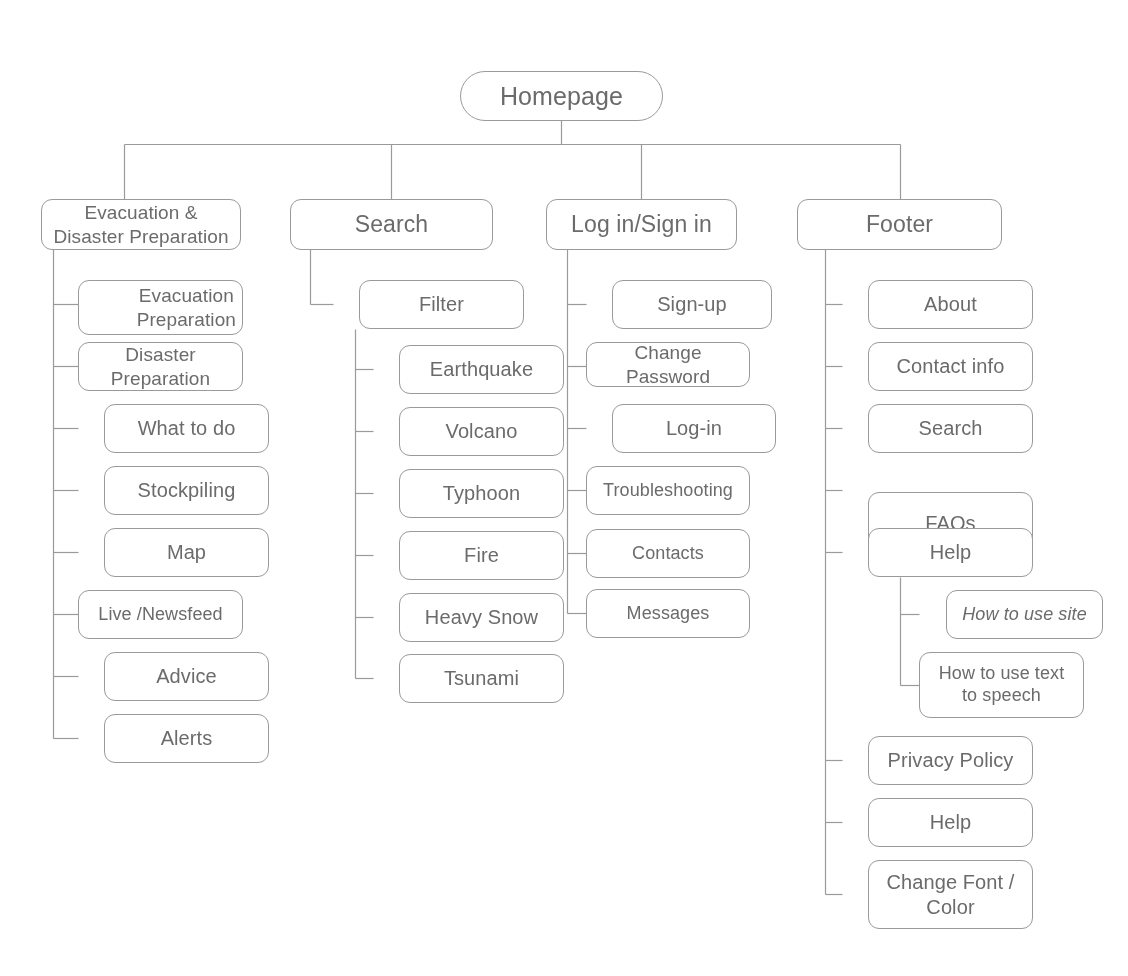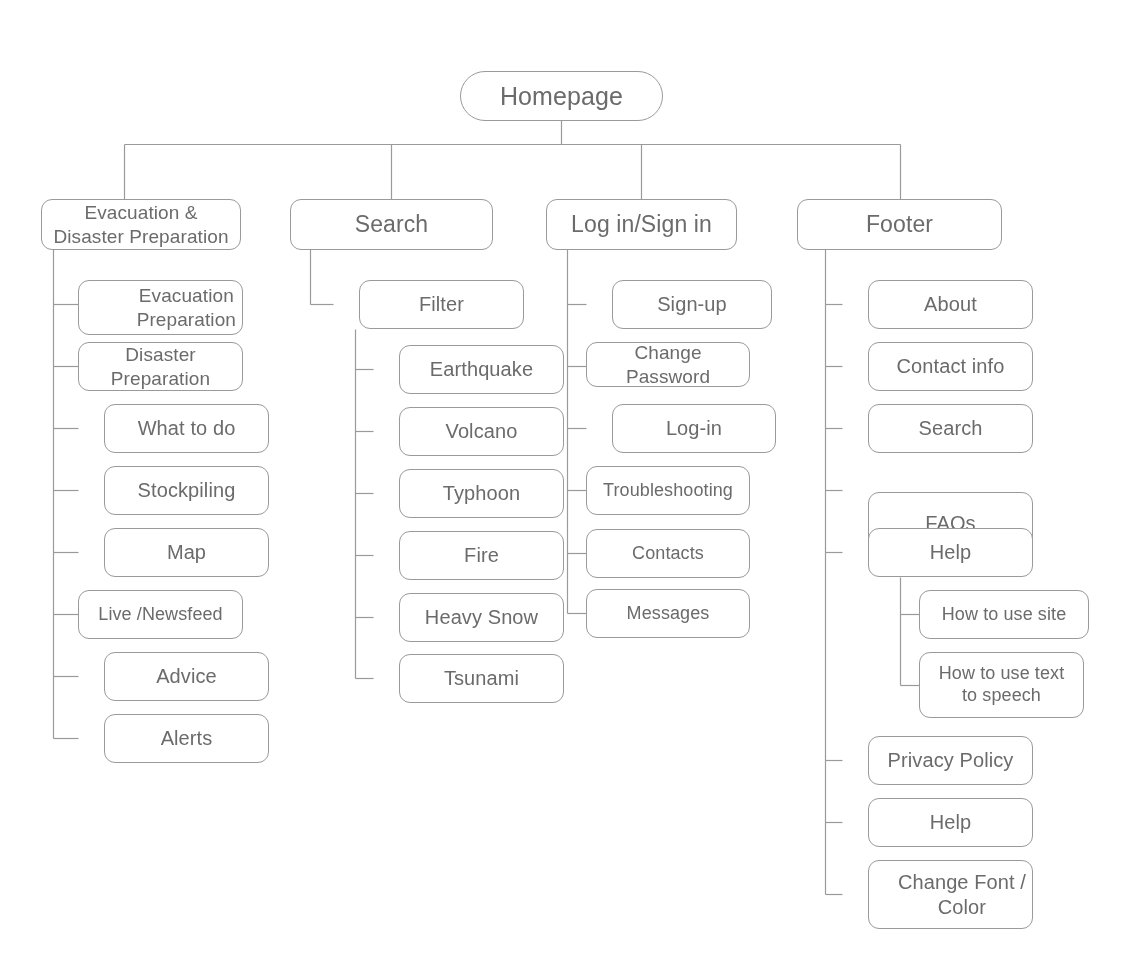--- a/index.html
+++ b/index.html
@@ -211,36 +211,36 @@
   <div class="node t-lg" style="left:842px; top:404px; width:165px; height:49px;">
     <span>Search</span>
   </div>
   <div class="node t-lg" style="left:842px; top:492px; width:165px; height:62px;text-align:center;">
     <span>FAQs</span>
   </div>
   <div class="node t-lg" style="left:842px; top:528px; width:165px; height:49px;">
     <span>Help</span>
   </div>
 
-  <div class="node t-md" style="left:919px; top:590px; width:170px; height:49px;">
+  <div class="node t-md" style="left:946px; top:590px; width:157px; height:49px;font-style:italic;">
     <span>How to use site</span>
   </div>
   <div class="node t-md" style="left:919px; top:652px; width:165px; height:66px;">
     <span>
       <span>How to use text</span><br>
       <span>to speech</span>
     </span>
   </div>
 
   <div class="node t-lg" style="left:842px; top:736px; width:165px; height:49px;">
     <span>Privacy Policy</span>
   </div>
   <div class="node t-lg" style="left:842px; top:798px; width:165px; height:49px;">
     <span>Help</span>
   </div>
-  <div class="node t-lg" style="left:842px; top:860px; width:165px; height:69px;justify-content:flex-end;">
+  <div class="node t-lg" style="left:842px; top:860px; width:165px; height:69px;">
     <span>
       <span>Change Font /</span><br>
       <span>Color</span>
     </span>
   </div>
 
 </div>
 
 </body></html>

